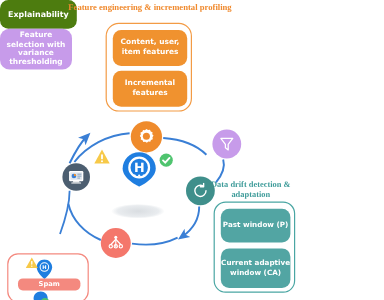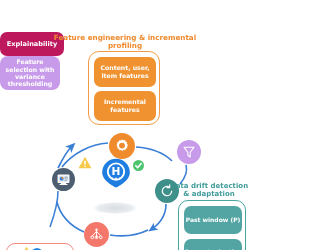--- a/index.html
+++ b/index.html
@@ -17,20 +17,21 @@
   .panel{
     position:absolute;
     border-radius:9px;
     box-sizing:border-box;
   }
   .panel-title{
     position:absolute;
     text-align:center;
     line-height:1.15;
     font-weight:700;
+    font-family:Liberation Serif, serif;
   }
 
   
   #fe-title{
     left:52px;top:2px;width:146px;
     font-size:7.2px;color:#f08a2e;
   }
   #fe-box{
     left:88px;top:19px;width:72px;height:74px;
     border:1.4px solid #f39b45;
@@ -44,24 +45,24 @@
     color:#fff;font-size:6.2px;font-weight:700;
     display:flex;align-items:center;justify-content:center;
     text-align:center;line-height:1.25;
   }
   #fe-chip-1{top:5px;height:30px;}
   #fe-chip-2{top:39px;height:30px;}
 
   
   #explain-box{
     left:7px;top:111px;width:64px;height:24px;
-    background:#be185d;
+    background:#4d7c0f;
     border-radius:7px;
     color:#ffffff;font-size:6.6px;font-weight:700;
-    display:flex;align-items:center;justify-content:center;margin-top:32px;
+    display:flex;align-items:center;justify-content:center;
   }
 
   
   #fs-box{
     left:185px;top:106px;width:60px;height:34px;
     background:#c79bea;
     border-radius:8px;
     color:#ffffff;font-size:6.2px;font-weight:700;
     display:flex;align-items:center;justify-content:center;
     text-align:center;line-height:1.2;padding:0 3px;

